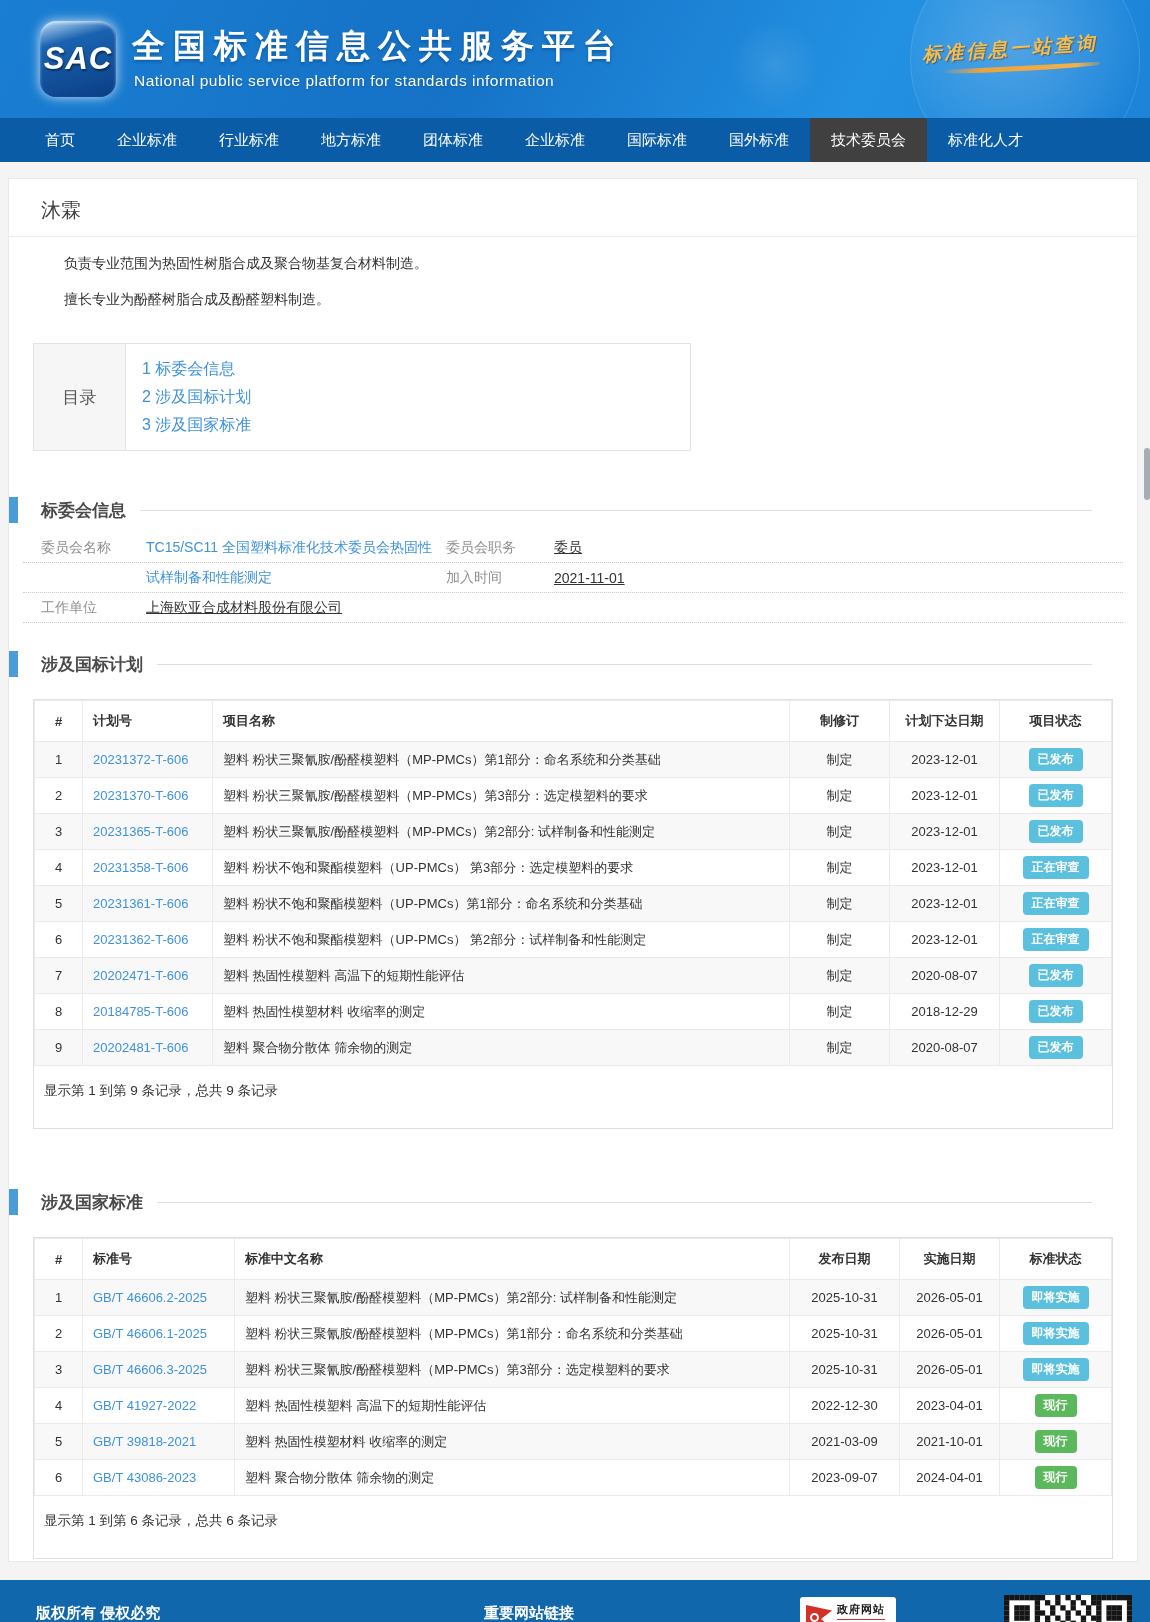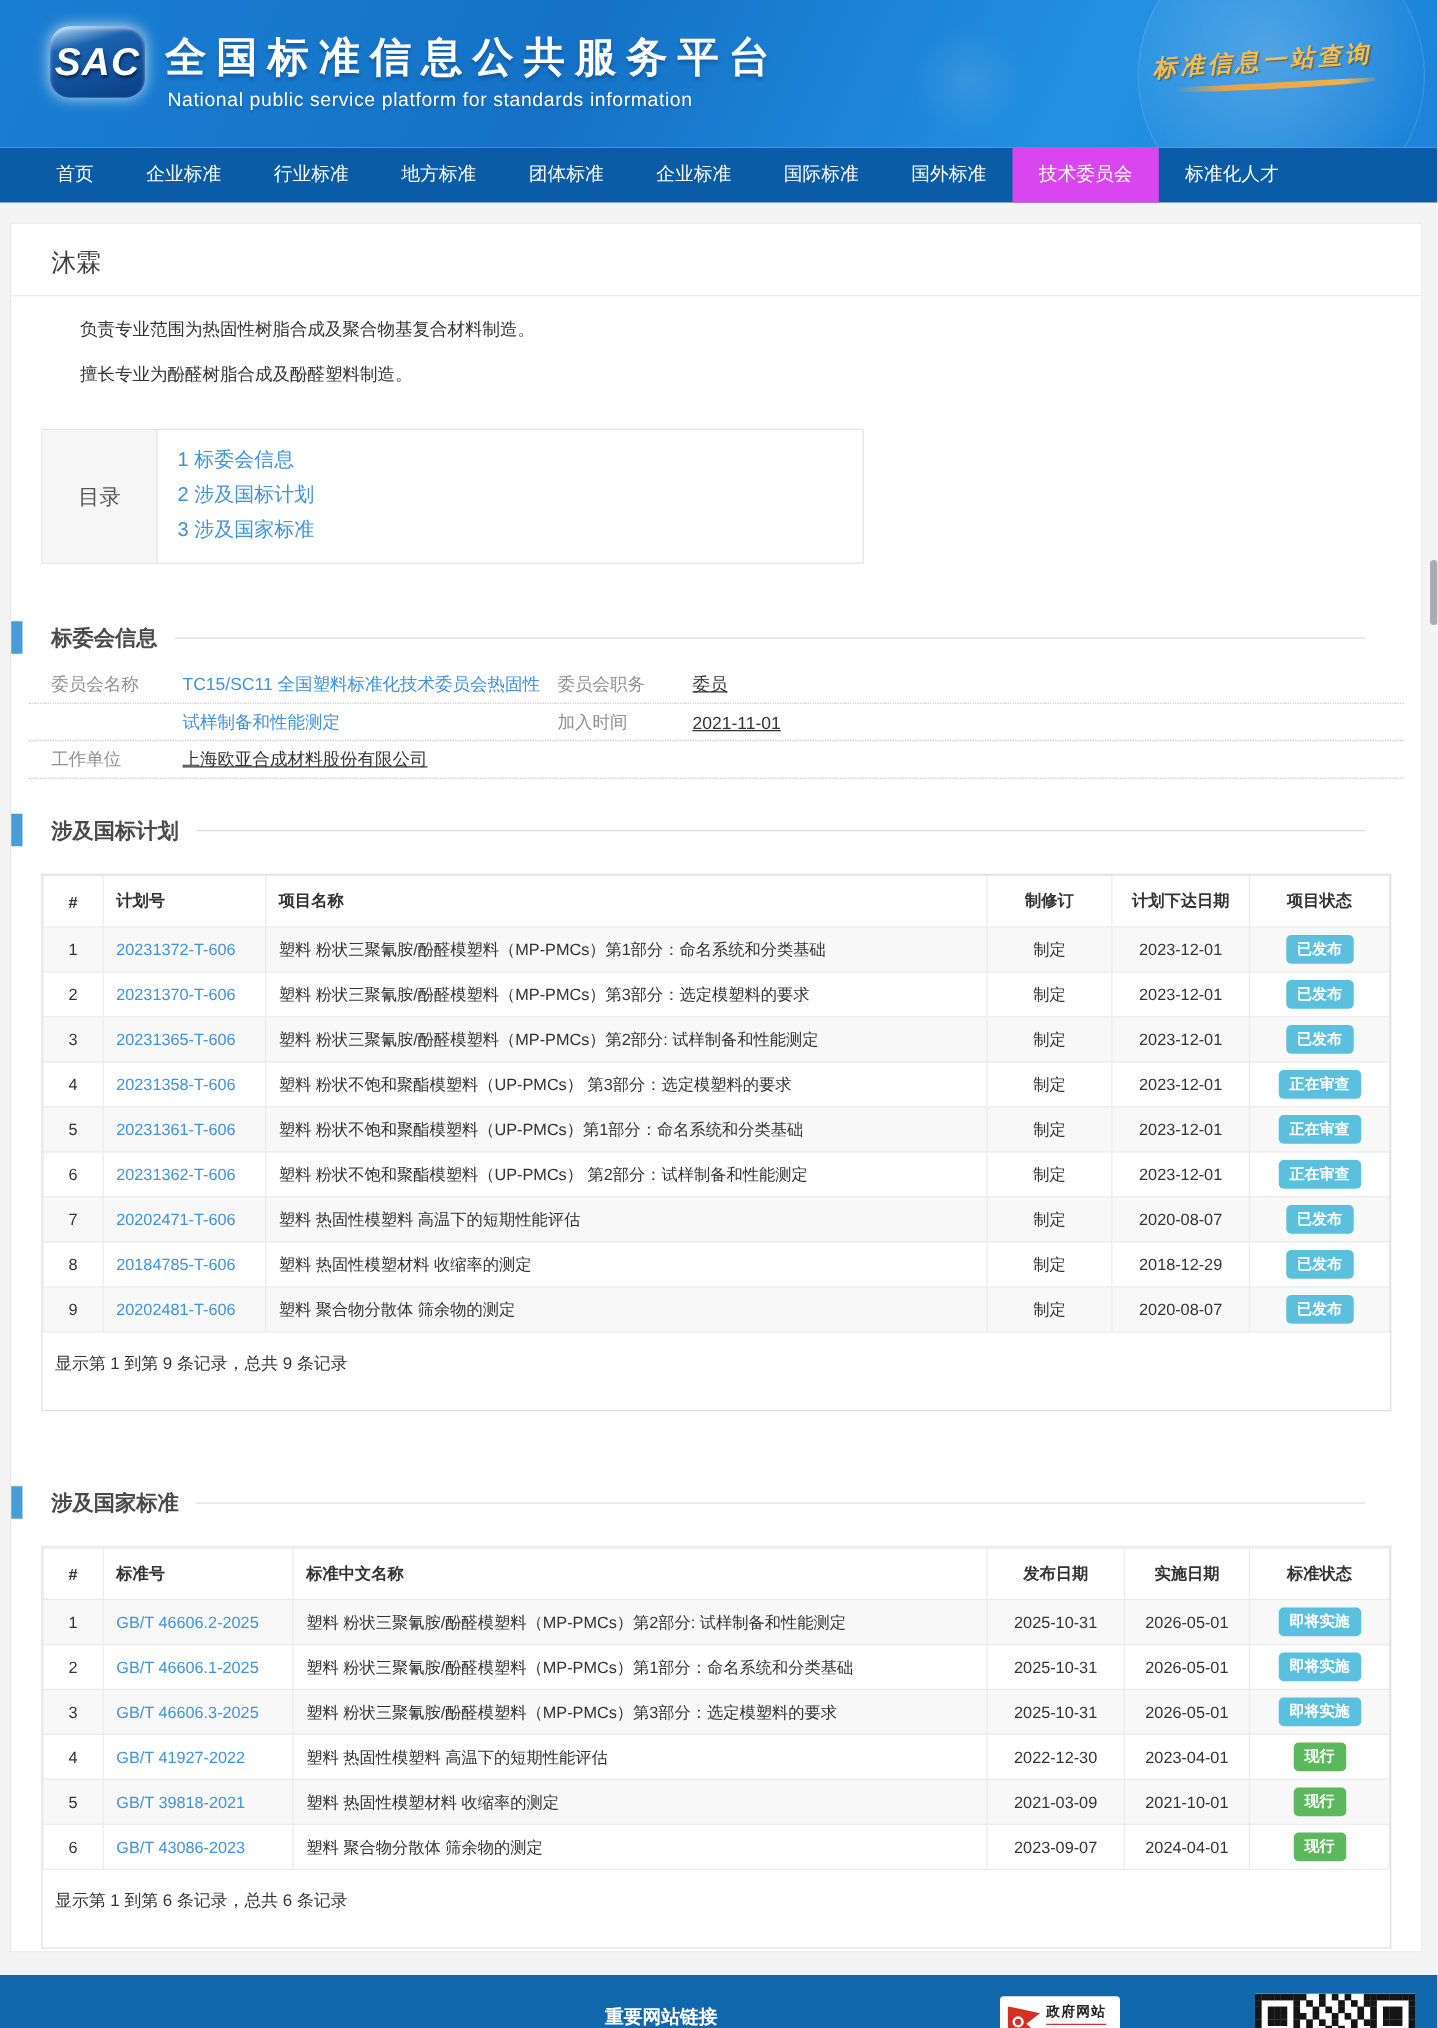--- a/index.html
+++ b/index.html
@@ -18,21 +18,21 @@
   .globe {
     position:absolute; right:10px; top:-55px; width:230px; height:230px; border-radius:50%;
     background:radial-gradient(circle at 45% 42%, rgba(255,255,255,.22), rgba(255,255,255,.06) 55%, rgba(255,255,255,0) 72%);
     border:1px solid rgba(255,255,255,.12);
   }
   .globe2 {
     position:absolute; right:330px; top:20px; width:90px; height:90px; border-radius:50%;
     background:radial-gradient(circle at 50% 50%, rgba(255,255,255,.10), rgba(255,255,255,0) 70%);
   }
   .logo-badge {
-    position:absolute; left:40px; top:21px; width:76px; height:57px; border-radius:16px;
+    position:absolute; left:40px; top:21px; width:76px; height:76px; border-radius:16px;
     background:linear-gradient(165deg,#bfe0f8 0%,#1a62b0 28%,#0a3e84 100%);
     box-shadow:0 0 12px rgba(255,255,255,.75), inset 0 2px 3px rgba(255,255,255,.5);
     display:flex; align-items:center; justify-content:center;
   }
   .logo-badge span {
     color:#fff; font-weight:bold; font-style:italic; font-size:31px; letter-spacing:1px;
     text-shadow:1px 2px 2px rgba(0,0,0,.45);
   }
   .site-title {
     position:absolute; left:132px; top:24px; color:#fff; font-size:33px; font-weight:bold;
@@ -51,21 +51,21 @@
     position:absolute; right:50px; top:66px; width:160px; height:5px;
     background:linear-gradient(90deg, rgba(233,163,63,0), #e9a33f 25%, #f2b14a 85%, rgba(233,163,63,.3));
     border-radius:0 0 100% 100%; transform:rotate(-3deg);
   }
 
   
   .nav { height:44px; background:#0b5ca6; display:flex; padding-left:24px; }
   .nav-item {
     color:#fff; font-size:15px; line-height:44px; padding:0 21px; cursor:pointer; white-space:nowrap;
   }
-  .nav-item.active { background:#d946ef; }
+  .nav-item.active { background:#404040; }
 
   
   .page-card {
     margin:16px 12px 0 8px; background:#fff; border:1px solid #e9e9e9;
     padding-bottom:2px;
   }
   .profile-head { padding:18px 30px 12px 32px; border-bottom:1px solid #ececec; }
   .profile-name { font-size:20px; color:#3f3f3f; font-weight:normal; margin:0; }
   .profile-p { margin:16px 30px 0 55px; font-size:14px; color:#333; line-height:20px; }
 
@@ -396,20 +396,21 @@
             <td><span class="badge badge-green">现行</span></td>
           </tr>
         </tbody>
     </table>
     <div class="table-summary">显示第 1 到第 6 条记录，总共 6 条记录</div>
   </div>
 
 </div>
 
 <div class="site-footer">
+  <div class="footer-h">版权所有 侵权必究</div>
 
   <div class="footer-col2">
     <div class="footer-h">重要网站链接</div>
 
   </div>
 
   <div class="gov-badge">
     <div class="gov-icon">
         <i></i>
       </div>

